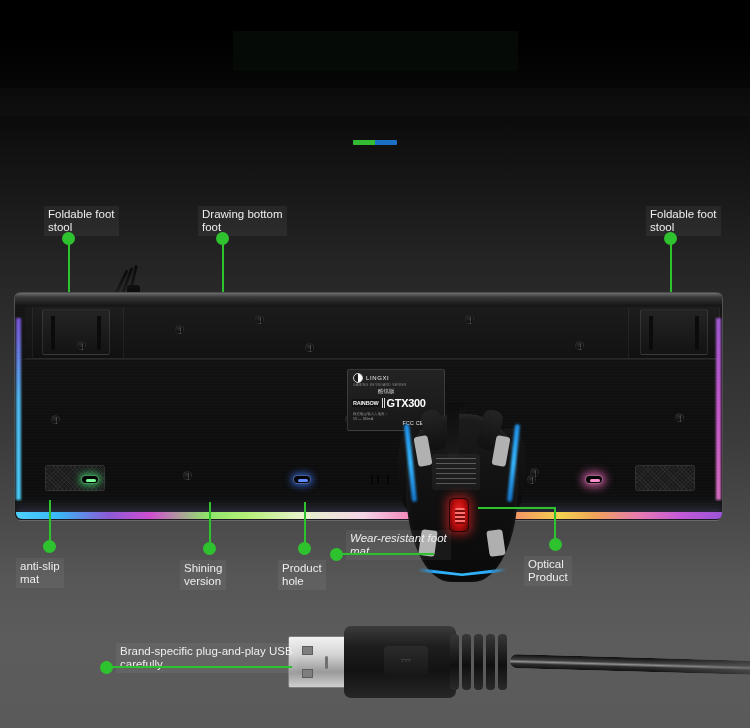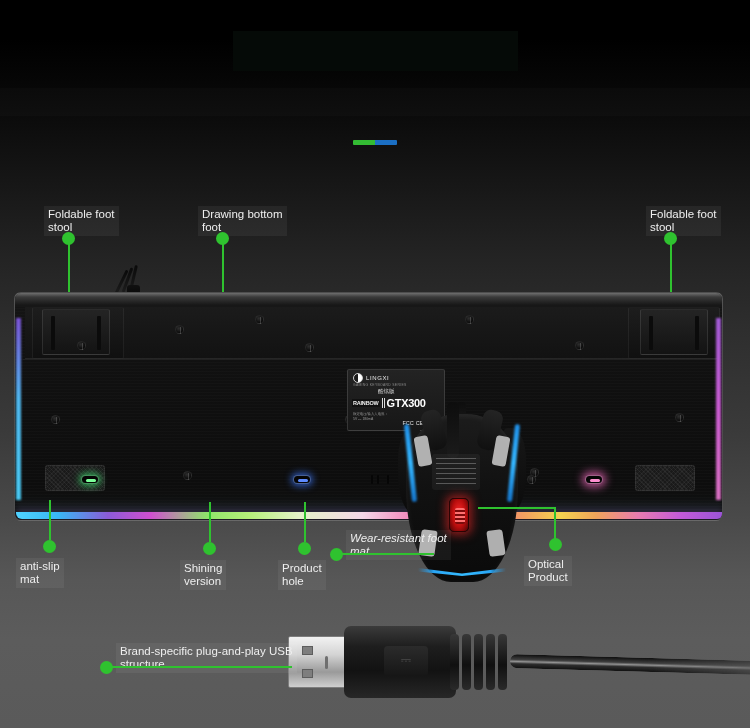--- a/index.html
+++ b/index.html
@@ -802,18 +802,18 @@
       <div class="usb-rib" style="left:12px;"></div>
       <div class="usb-rib" style="left:24px;"></div>
       <div class="usb-rib" style="left:36px;"></div>
       <div class="usb-rib" style="left:48px;"></div>
     </div>
     <div class="usb-cable"></div>
   </div>
 
   <div>
     <div class="callout-label" style="left:116px; top:643px;">Brand-specific plug-and-play USB
-structure</div>
+carefully</div>
     <div class="callout-dot" style="left:100px; top:661px;"></div>
     <div class="callout-line h-line" style="left:112px; top:666px; width:180px;"></div>
   </div>
 
 </div>
 
 </body></html>

